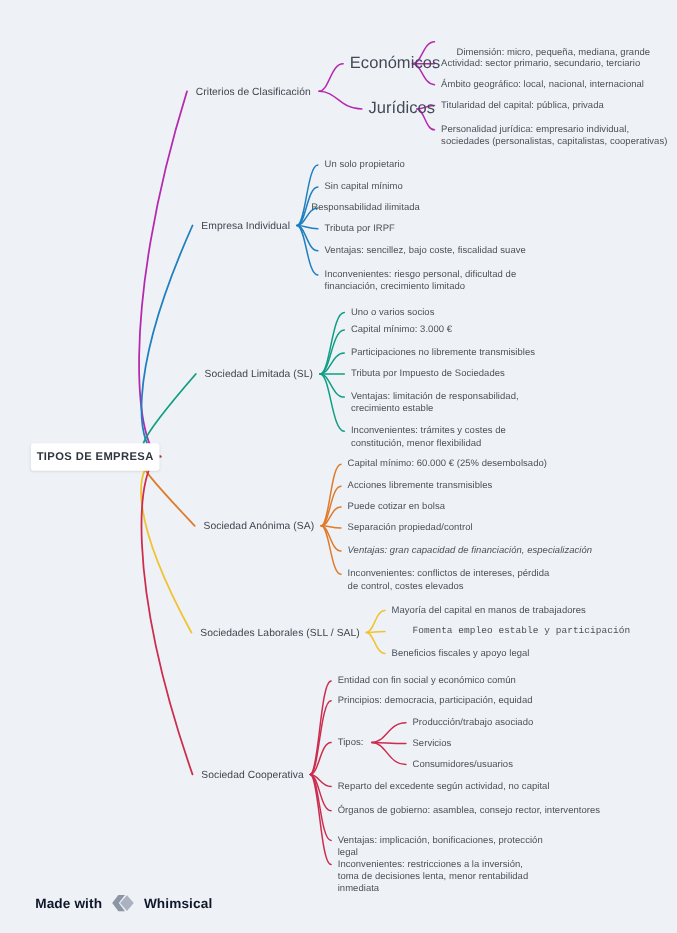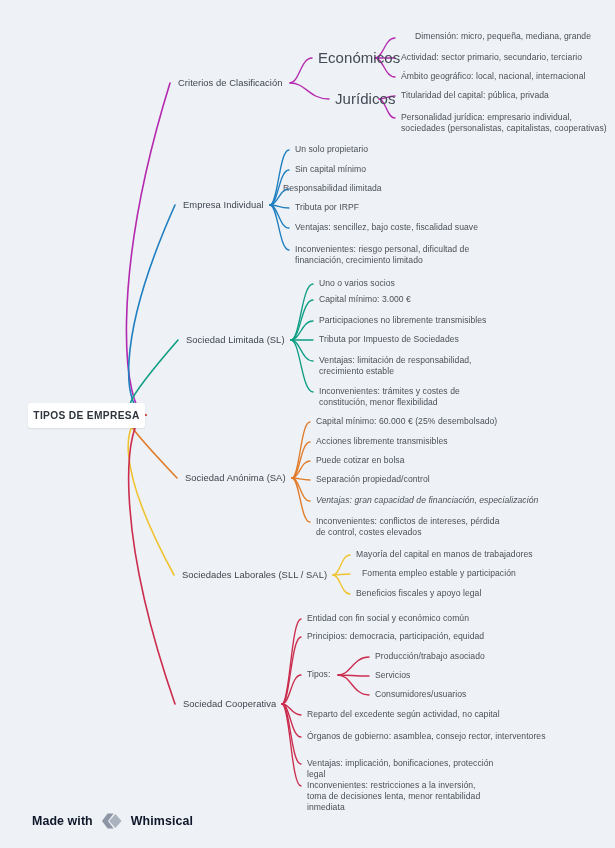--- a/index.html
+++ b/index.html
@@ -121,21 +121,21 @@
     <path d="M 282 704 C 289.98 704, 291.12 786, 301 786" stroke="#cc2c4e" class="twig-path"></path>
   </svg>
 
 <div id="root-node">
   <span>TIPOS DE EMPRESA</span>
 </div>
 
 <div id="labels">
     <div class="node-label topic" style="left: 178px; top: 77px;">Criterios de Clasificación</div>
     <div class="node-label sub" style="left: 318px; top: 52px;">Económicos</div>
-    <div class="node-label leaf" style="left: 401px; top: 31px; padding-left: 14px;">Dimensión: micro, pequeña, mediana, grande</div>
+    <div class="node-label leaf" style="left: 401px; top: 42px; padding-left: 14px;">Dimensión: micro, pequeña, mediana, grande</div>
     <div class="node-label leaf" style="left: 401px; top: 52px;">Actividad: sector primario, secundario, terciario</div>
     <div class="node-label leaf" style="left: 401px; top: 71px;">Ámbito geográfico: local, nacional, internacional</div>
     <div class="node-label sub" style="left: 335px; top: 93px;">Jurídicos</div>
     <div class="node-label leaf" style="left: 401px; top: 90px;">Titularidad del capital: pública, privada</div>
     <div class="node-label leaf" style="left: 401px; top: 112px; width: 210px;">Personalidad jurídica: empresario individual, sociedades (personalistas, capitalistas, cooperativas)</div>
     <div class="node-label topic" style="left: 183px; top: 199px;">Empresa Individual</div>
     <div class="node-label leaf" style="left: 295px; top: 144px;">Un solo propietario</div>
     <div class="node-label leaf" style="left: 295px; top: 164px;">Sin capital mínimo</div>
     <div class="node-label leaf" style="left: 283px; top: 183px;">Responsabilidad ilimitada</div>
     <div class="node-label leaf" style="left: 295px; top: 202px;">Tributa por IRPF</div>
@@ -150,21 +150,21 @@
     <div class="node-label leaf" style="left: 319px; top: 386px; width: 190px; white-space: normal;">Inconvenientes: trámites y costes de constitución, menor flexibilidad</div>
     <div class="node-label topic" style="left: 185px; top: 472px;">Sociedad Anónima (SA)</div>
     <div class="node-label leaf" style="left: 316px; top: 416px;">Capital mínimo: 60.000 € (25% desembolsado)</div>
     <div class="node-label leaf" style="left: 316px; top: 436px;">Acciones libremente transmisibles</div>
     <div class="node-label leaf" style="left: 316px; top: 455px;">Puede cotizar en bolsa</div>
     <div class="node-label leaf" style="left: 316px; top: 474px;">Separación propiedad/control</div>
     <div class="node-label leaf" style="left: 316px; top: 495px; font-style: italic;">Ventajas: gran capacidad de financiación, especialización</div>
     <div class="node-label leaf" style="left: 316px; top: 516px; width: 190px; white-space: normal;">Inconvenientes: conflictos de intereses, pérdida de control, costes elevados</div>
     <div class="node-label topic" style="left: 182px; top: 569px;">Sociedades Laborales (SLL / SAL)</div>
     <div class="node-label leaf" style="left: 356px; top: 549px;">Mayoría del capital en manos de trabajadores</div>
-    <div class="node-label leaf" style="left: 362px; top: 568px;">Fomenta empleo estable y participación</div>
+    <div class="node-label leaf" style="left: 375px; top: 568px; font-family: Liberation Mono, monospace;">Fomenta empleo estable y participación</div>
     <div class="node-label leaf" style="left: 356px; top: 588px;">Beneficios fiscales y apoyo legal</div>
     <div class="node-label topic" style="left: 183px; top: 698px;">Sociedad Cooperativa</div>
     <div class="node-label leaf" style="left: 307px; top: 613px;">Entidad con fin social y económico común</div>
     <div class="node-label leaf" style="left: 307px; top: 631px;">Principios: democracia, participación, equidad</div>
     <div class="node-label leaf" style="left: 307px; top: 669px;">Tipos:</div>
     <div class="node-label leaf" style="left: 375px; top: 651px;">Producción/trabajo asociado</div>
     <div class="node-label leaf" style="left: 375px; top: 670px;">Servicios</div>
     <div class="node-label leaf" style="left: 375px; top: 689px;">Consumidores/usuarios</div>
     <div class="node-label leaf" style="left: 307px; top: 709px;">Reparto del excedente según actividad, no capital</div>
     <div class="node-label leaf" style="left: 307px; top: 731px;">Órganos de gobierno: asamblea, consejo rector, interventores</div>

